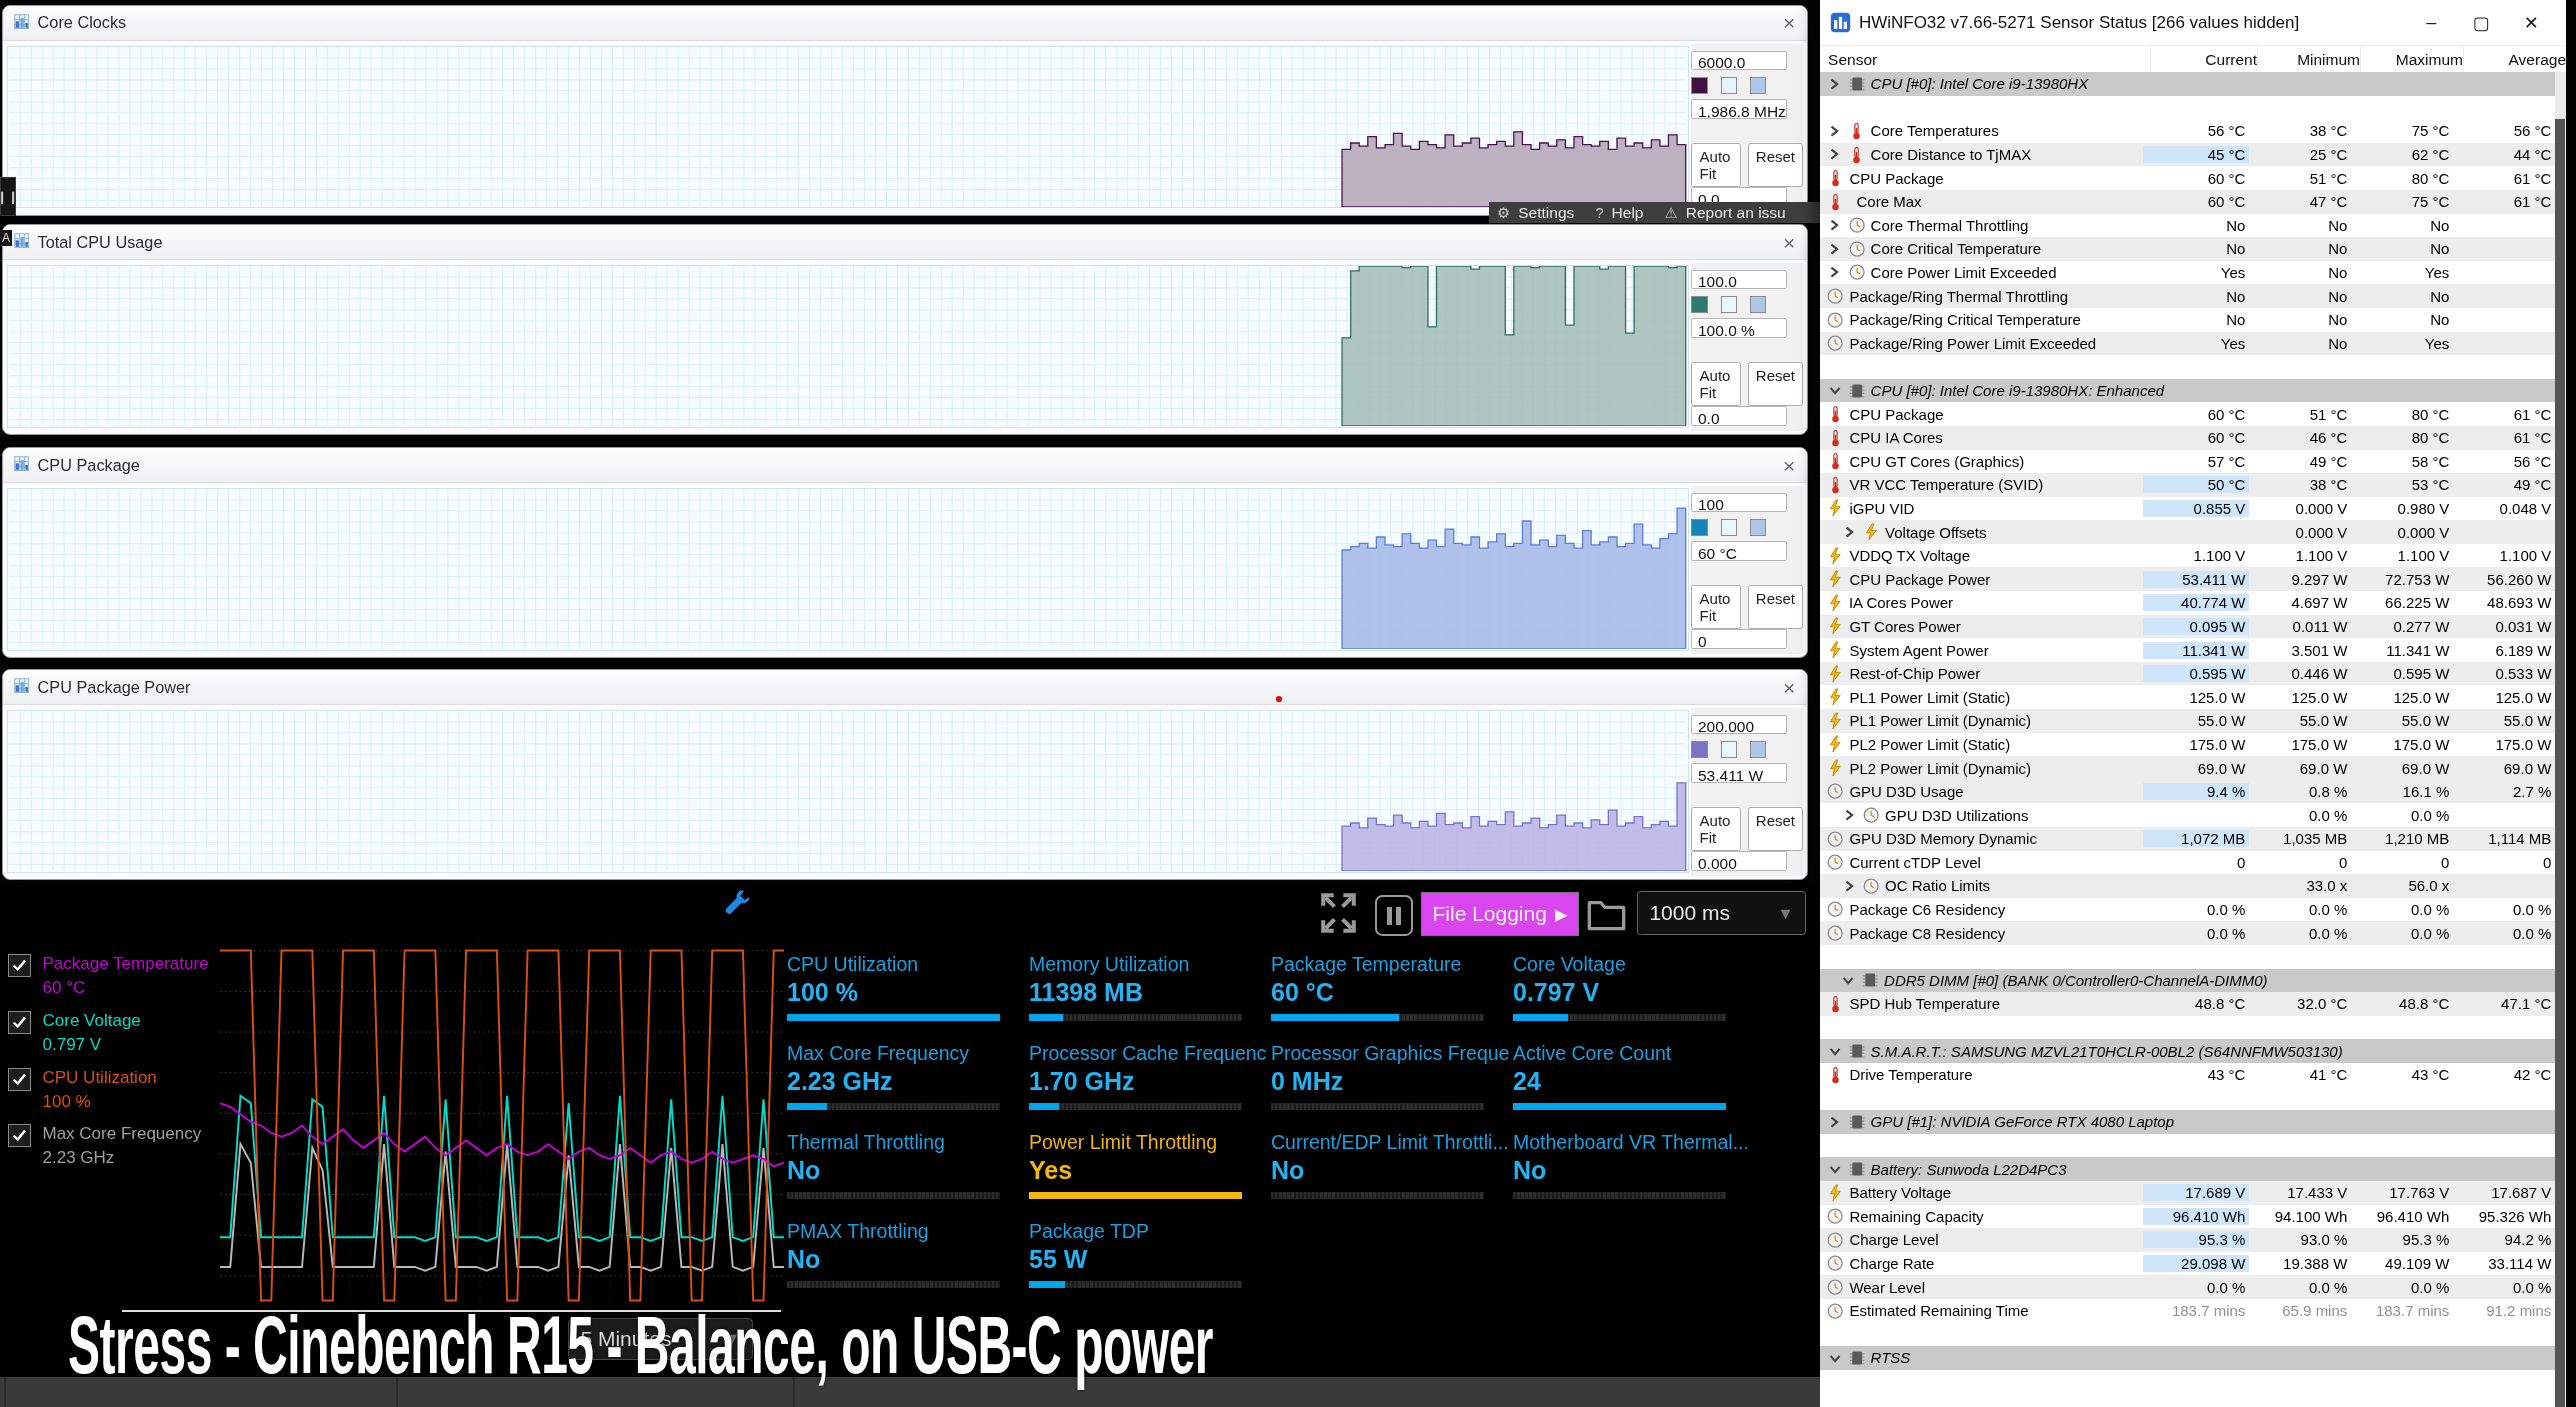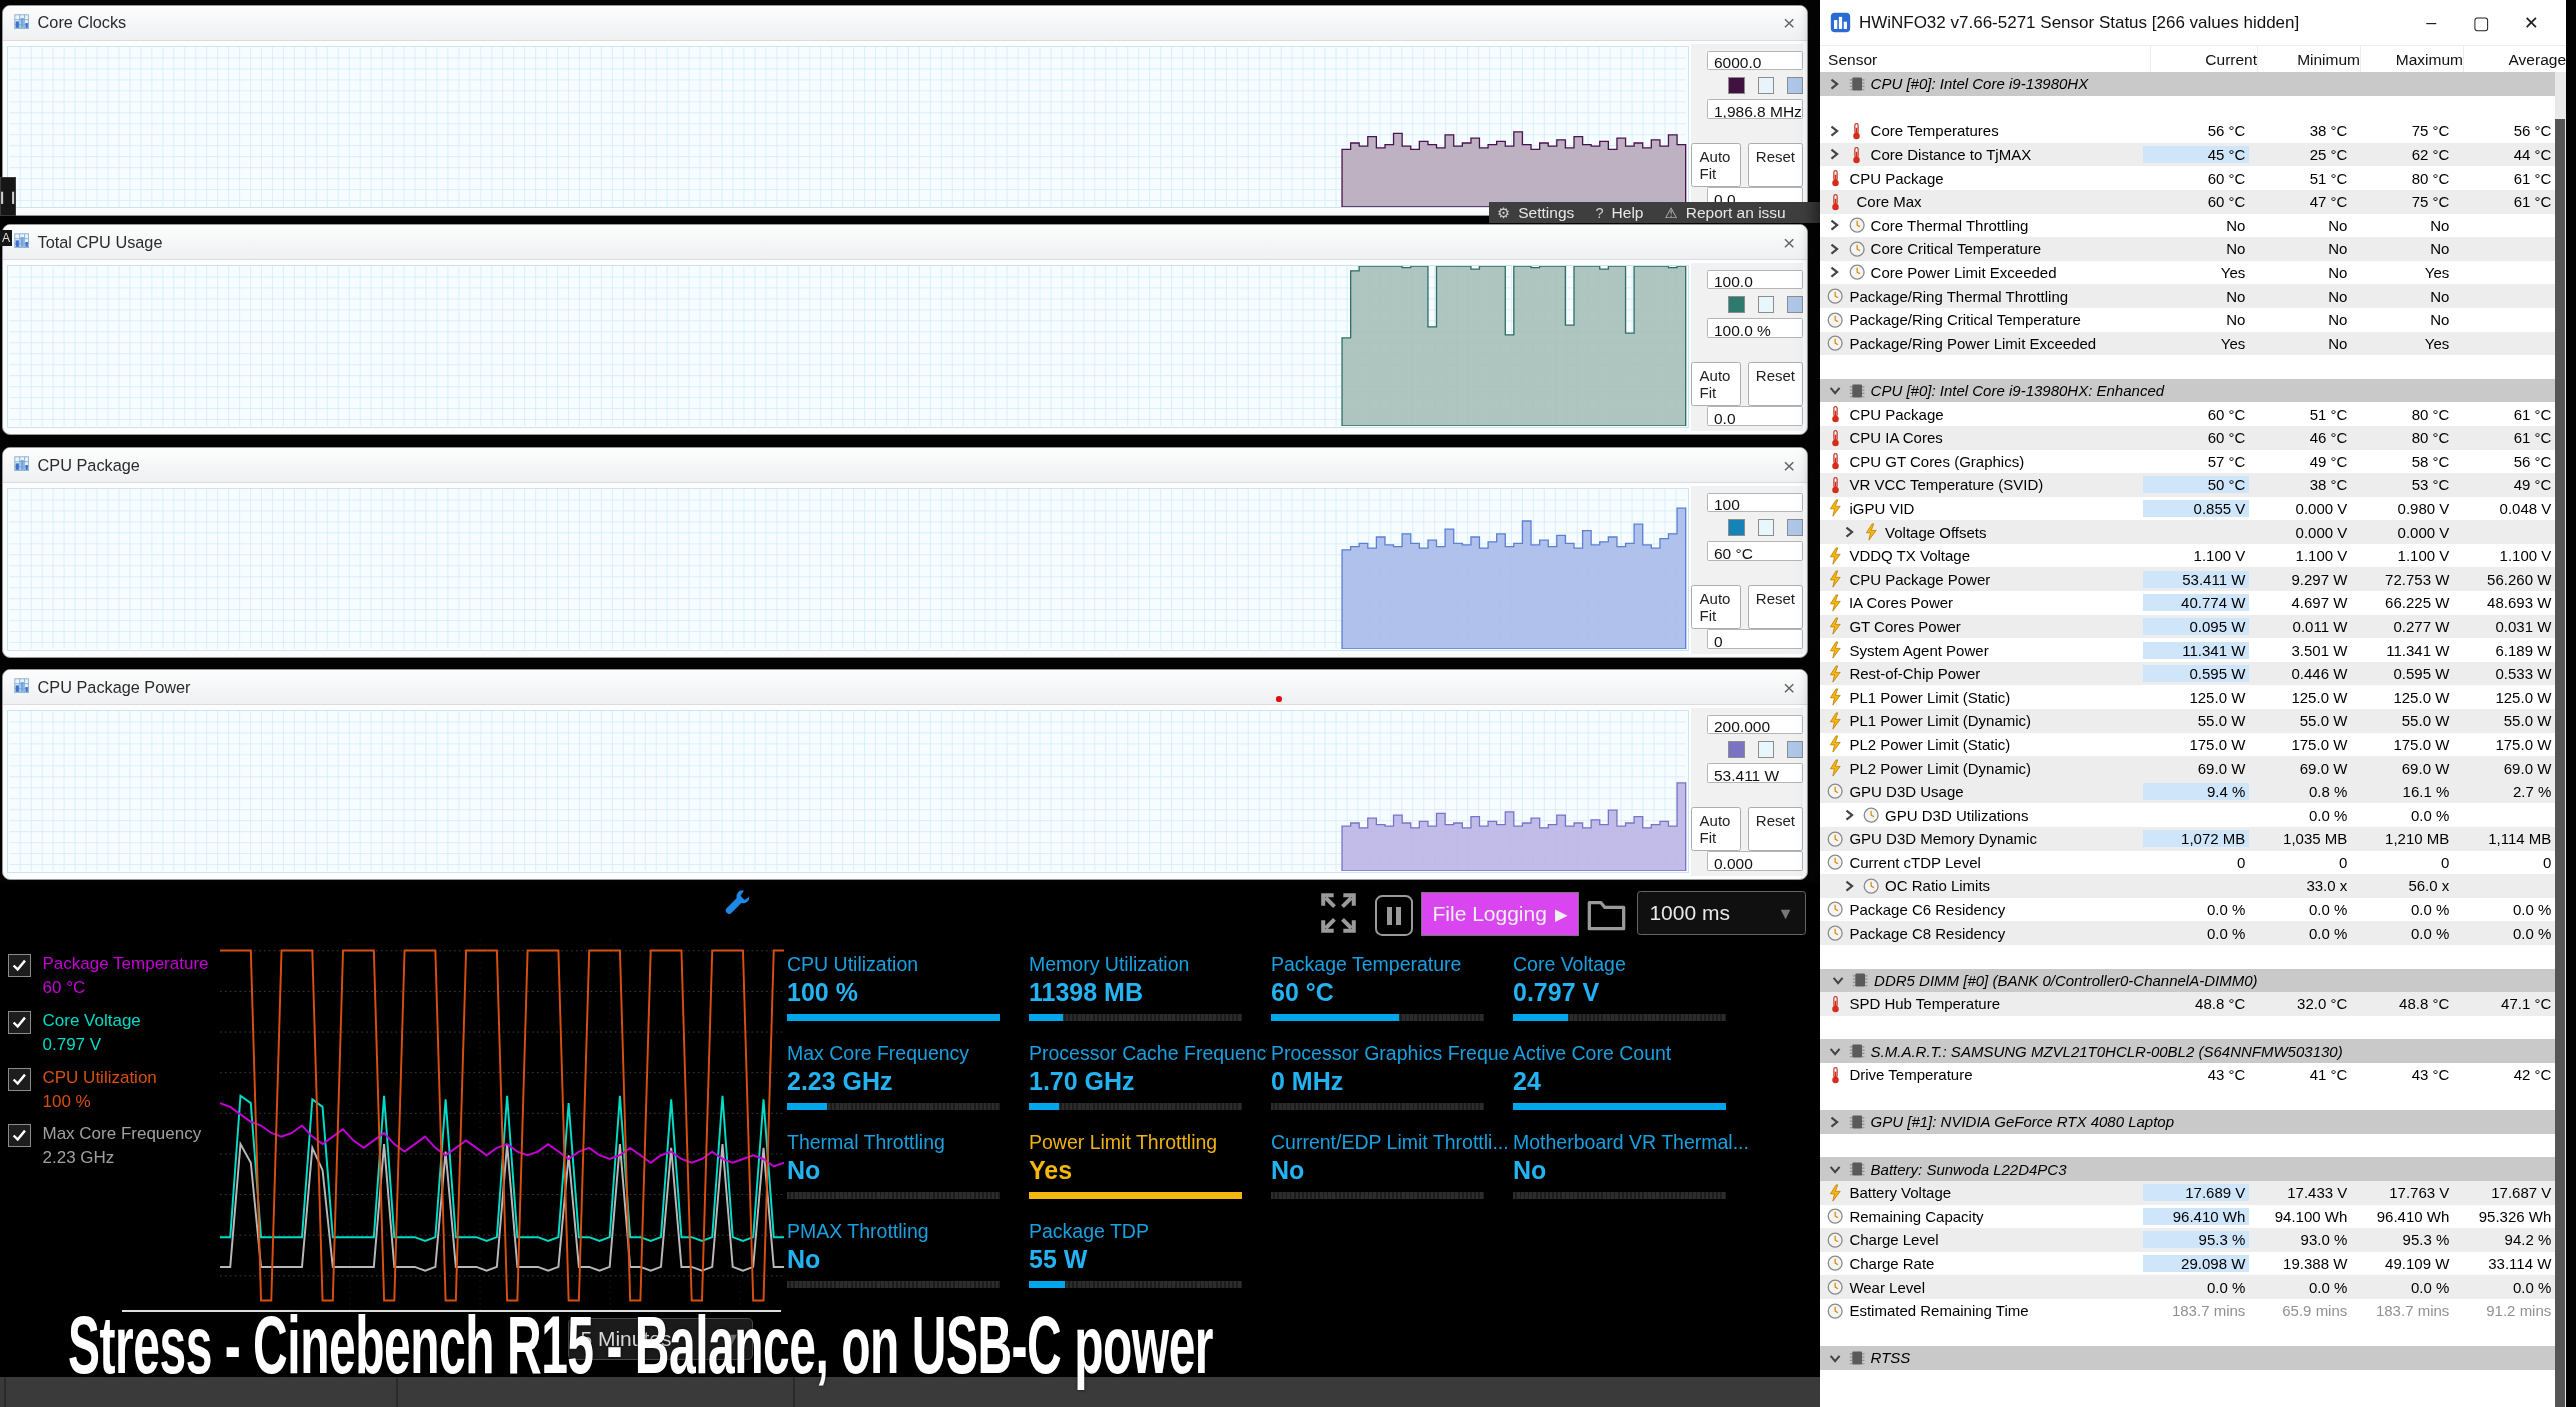--- a/index.html
+++ b/index.html
@@ -9,21 +9,21 @@
   
   .gwin{position:absolute;left:1.6px;width:1804px;height:209px;background:#fbfdfe;border-radius:8.1px;
     box-shadow:0 8.1px 21px rgba(0,0,0,.55);z-index:4;overflow:hidden;border:0.8px solid #9a9a9a;}
   .gtitle{height:34px;background:linear-gradient(#fdfdfd,#eef0f2);border-bottom:0.8px solid #dcdcdc;
     display:flex;align-items:center;padding:0 11.4px;gap:8.1px;}
   .gtitle .ttl{font-size:16.3px;color:#2b2b2b;}
   .gtitle .close{margin-left:auto;font-size:21px;color:#666;line-height:1;}
   .gbody{position:absolute;top:35px;left:0;right:0;bottom:0;}
   .gplot{position:absolute;left:4.9px;top:4.9px;width:1680px;bottom:6.5px;background:#f6fcff;border:0.8px solid #cfe3ee;}
   .gpanel{position:absolute;right:3.3px;top:3.3px;width:112px;bottom:3.3px;background:#f1f1f1;
-    display:flex;flex-direction:column;align-items:flex-end;padding-top:6.5px;box-sizing:border-box;}
+    display:flex;flex-direction:column;align-items:flex-start;padding-top:6.5px;box-sizing:border-box;}
   .gbox{width:96px;background:#fff;border:0.8px solid #b5b5b5;border-radius:1.6px;font-size:15.5px;color:#111;
     padding:2.4px 5.7px;box-sizing:border-box;white-space:nowrap;overflow:hidden;}
   .swrow{display:flex;gap:13px;margin:7.3px 0 5.7px 0;}
   .sw{width:16.3px;height:16.3px;border:0.8px solid #8d8d8d;box-sizing:border-box;}
   .gbtns{display:flex;gap:6.5px;margin-top:24.4px;}
   .gbtn{background:#fff;border:0.8px solid #adadad;border-radius:2.4px;font-size:15px;color:#222;padding:4.1px 7.3px;}
   .gbox.bottom{margin-top:auto;margin-bottom:4.9px;}
 
   
   .bgstrip{position:absolute;left:1489px;top:202px;width:332px;height:21px;background:#3e3e3e;z-index:6;
@@ -830,21 +830,21 @@
             </span>
             <span>Package C8 Residency</span>
           </span>
           <span class="cell cur">0.0 %</span>
           <span class="cell min">0.0 %</span>
           <span class="cell max">0.0 %</span>
           <span class="cell avg">0.0 %</span>
         </div>
         <div class="gap"></div>
         <div class="hrow sec">
-          <span class="nm" style="padding-left: 10px;">
+          <span class="nm" style="padding-left: 20px;">
             <span class="exp">
               <svg width="12.2" height="10.6" viewBox="0 0 15 13">
                 <path d="M2 3.5 L7.5 10 L13 3.5" stroke="#444" stroke-width="2.6" fill="none"></path>
               </svg>
             </span>
             <span class="icon16">
               <svg width="16.3" height="18" viewBox="0 0 20 22">
                 <rect x="4" y="3" width="12" height="16" rx="1.5" fill="#5a5a5a"></rect>
                 <g stroke="#8f8f8f" stroke-width="1.4">
                   <path d="M1 6 h3 M1 10 h3 M1 14 h3 M1 18 h3 M16 6 h3 M16 10 h3 M16 14 h3 M16 18 h3"></path>

